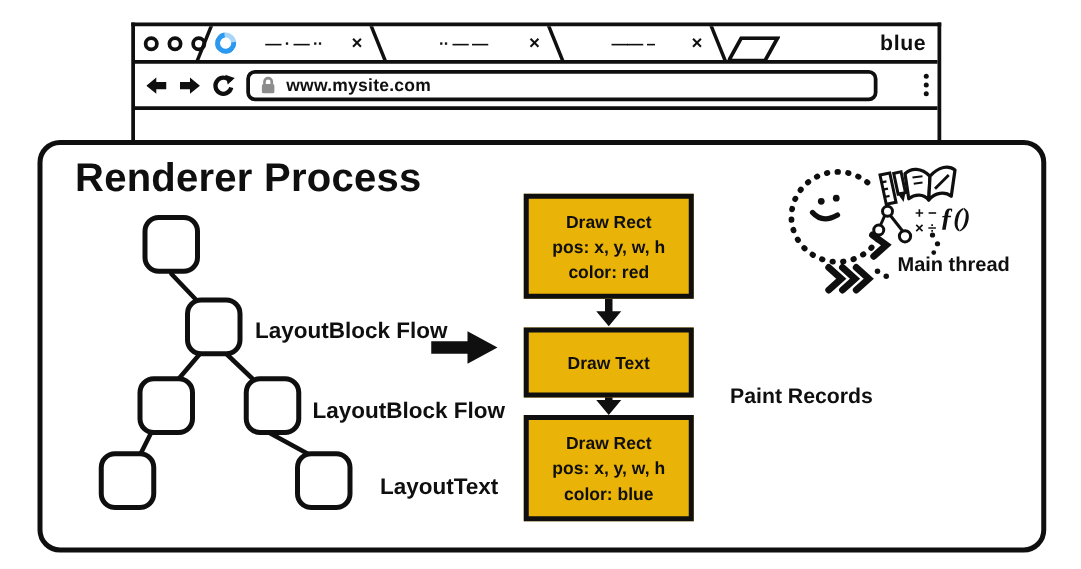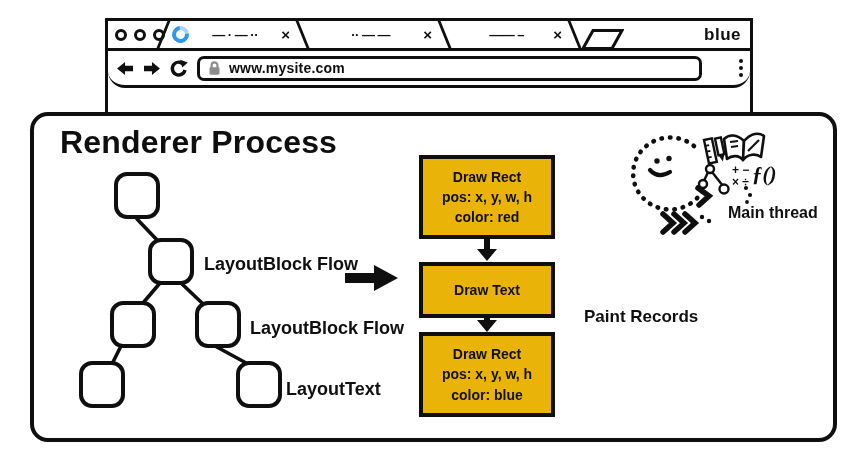--- a/index.html
+++ b/index.html
@@ -22,21 +22,21 @@
   .slant { position:absolute; top:0; bottom:0; width:3px; background:#0f0f0f; }
   .sl { left:4px; transform:skewX(-22deg); }
   .sr { right:4px; transform:skewX(22deg); }
   .tab-title { flex:1; text-align:center; font-weight:800; font-size:13px; letter-spacing:-0.5px; white-space:nowrap; overflow:hidden; }
   .tab-close { font-weight:900; font-size:15px; line-height:1; margin-left:4px; cursor:default; }
   .spinner {
     width:17px; height:17px; border-radius:50%; flex:0 0 auto; margin-right:4px;
     border:4.5px solid #2b99f0; border-top-color:#a9d6f8; transform:rotate(38deg);
   }
   .brand { position:absolute; right:9px; top:4px; font-weight:800; font-size:17px; letter-spacing:0.5px; }
-  .addressbar { position:relative; height:37px; border-bottom:3px solid #0f0f0f; display:flex; align-items:center;border-radius:17px; }
+  .addressbar { position:relative; height:37px; border-bottom:3px solid #0f0f0f; display:flex; align-items:center; }
   .navbtn { margin-left:9px; display:flex; align-items:center; }
   .urlpill {
     margin-left:9px; width:505px; height:25px; border:3px solid #0f0f0f; border-radius:7px;
     display:flex; align-items:center; padding:0 7px; gap:7px; background:#fff;
   }
   .urltext { font-weight:700; font-size:14px; letter-spacing:0.2px; }
   .kebab { position:absolute; right:7px; top:50%; transform:translateY(-50%); display:flex; flex-direction:column; gap:3px; }
   .kdot { width:4px; height:4px; border-radius:50%; background:#0f0f0f; }
 
   
@@ -50,21 +50,21 @@
     position:absolute; width:46px; height:47px; background:#fff;
     border:4.5px solid #0f0f0f; border-radius:13px; z-index:4;
   }
   .tlabel { position:absolute; font-size:18px; font-weight:700; z-index:4; white-space:nowrap; }
   .pbox {
     position:absolute; left:419px; width:136px; background:#eab308; border:4px solid #0f0f0f; z-index:4;
     display:flex; flex-direction:column; align-items:center; justify-content:center;
     text-align:center; font-weight:700; font-size:14px; line-height:1.45;
   }
   .paint-heading { position:absolute; left:584px; top:307px; font-size:17px; font-weight:800; z-index:4; }
-  .mt-label { position:absolute; left:718px; top:204px; font-size:16px; font-weight:700; z-index:4;margin-left:10px; }
+  .mt-label { position:absolute; left:718px; top:204px; font-size:16px; font-weight:700; z-index:4; }
 </style>
 </head>
 <body>
 
 <div class="browser">
   <div class="tabstrip">
     <div class="traffic">
       <span class="tdot"></span>
       <span class="tdot"></span>
       <span class="tdot"></span>
@@ -195,21 +195,21 @@
 
 <div class="tnode" style="left:114px; top:172px;"></div>
 <div class="tnode" style="left:148px; top:238px;"></div>
 <div class="tnode" style="left:110px; top:301px;"></div>
 <div class="tnode" style="left:195px; top:301px;"></div>
 <div class="tnode" style="left:79px;  top:361px;"></div>
 <div class="tnode" style="left:236px; top:361px;"></div>
 
 <div class="tlabel" style="left:204px; top:254px;">LayoutBlock Flow</div>
 <div class="tlabel" style="left:250px; top:318px;">LayoutBlock Flow</div>
-<div class="tlabel" style="left:286px; top:379px;">LayoutText</div>
+<div class="tlabel" style="left:304px; top:379px;">LayoutText</div>
 
 <div class="pbox" style="top:155px; height:84px;">
   <div>Draw Rect</div>
   <div>pos: x, y, w, h</div>
   <div>color: red</div>
 </div>
 <div class="pbox" style="top:262px; height:56px;">
   <div>Draw Text</div>
 </div>
 <div class="pbox" style="top:332px; height:85px;">

